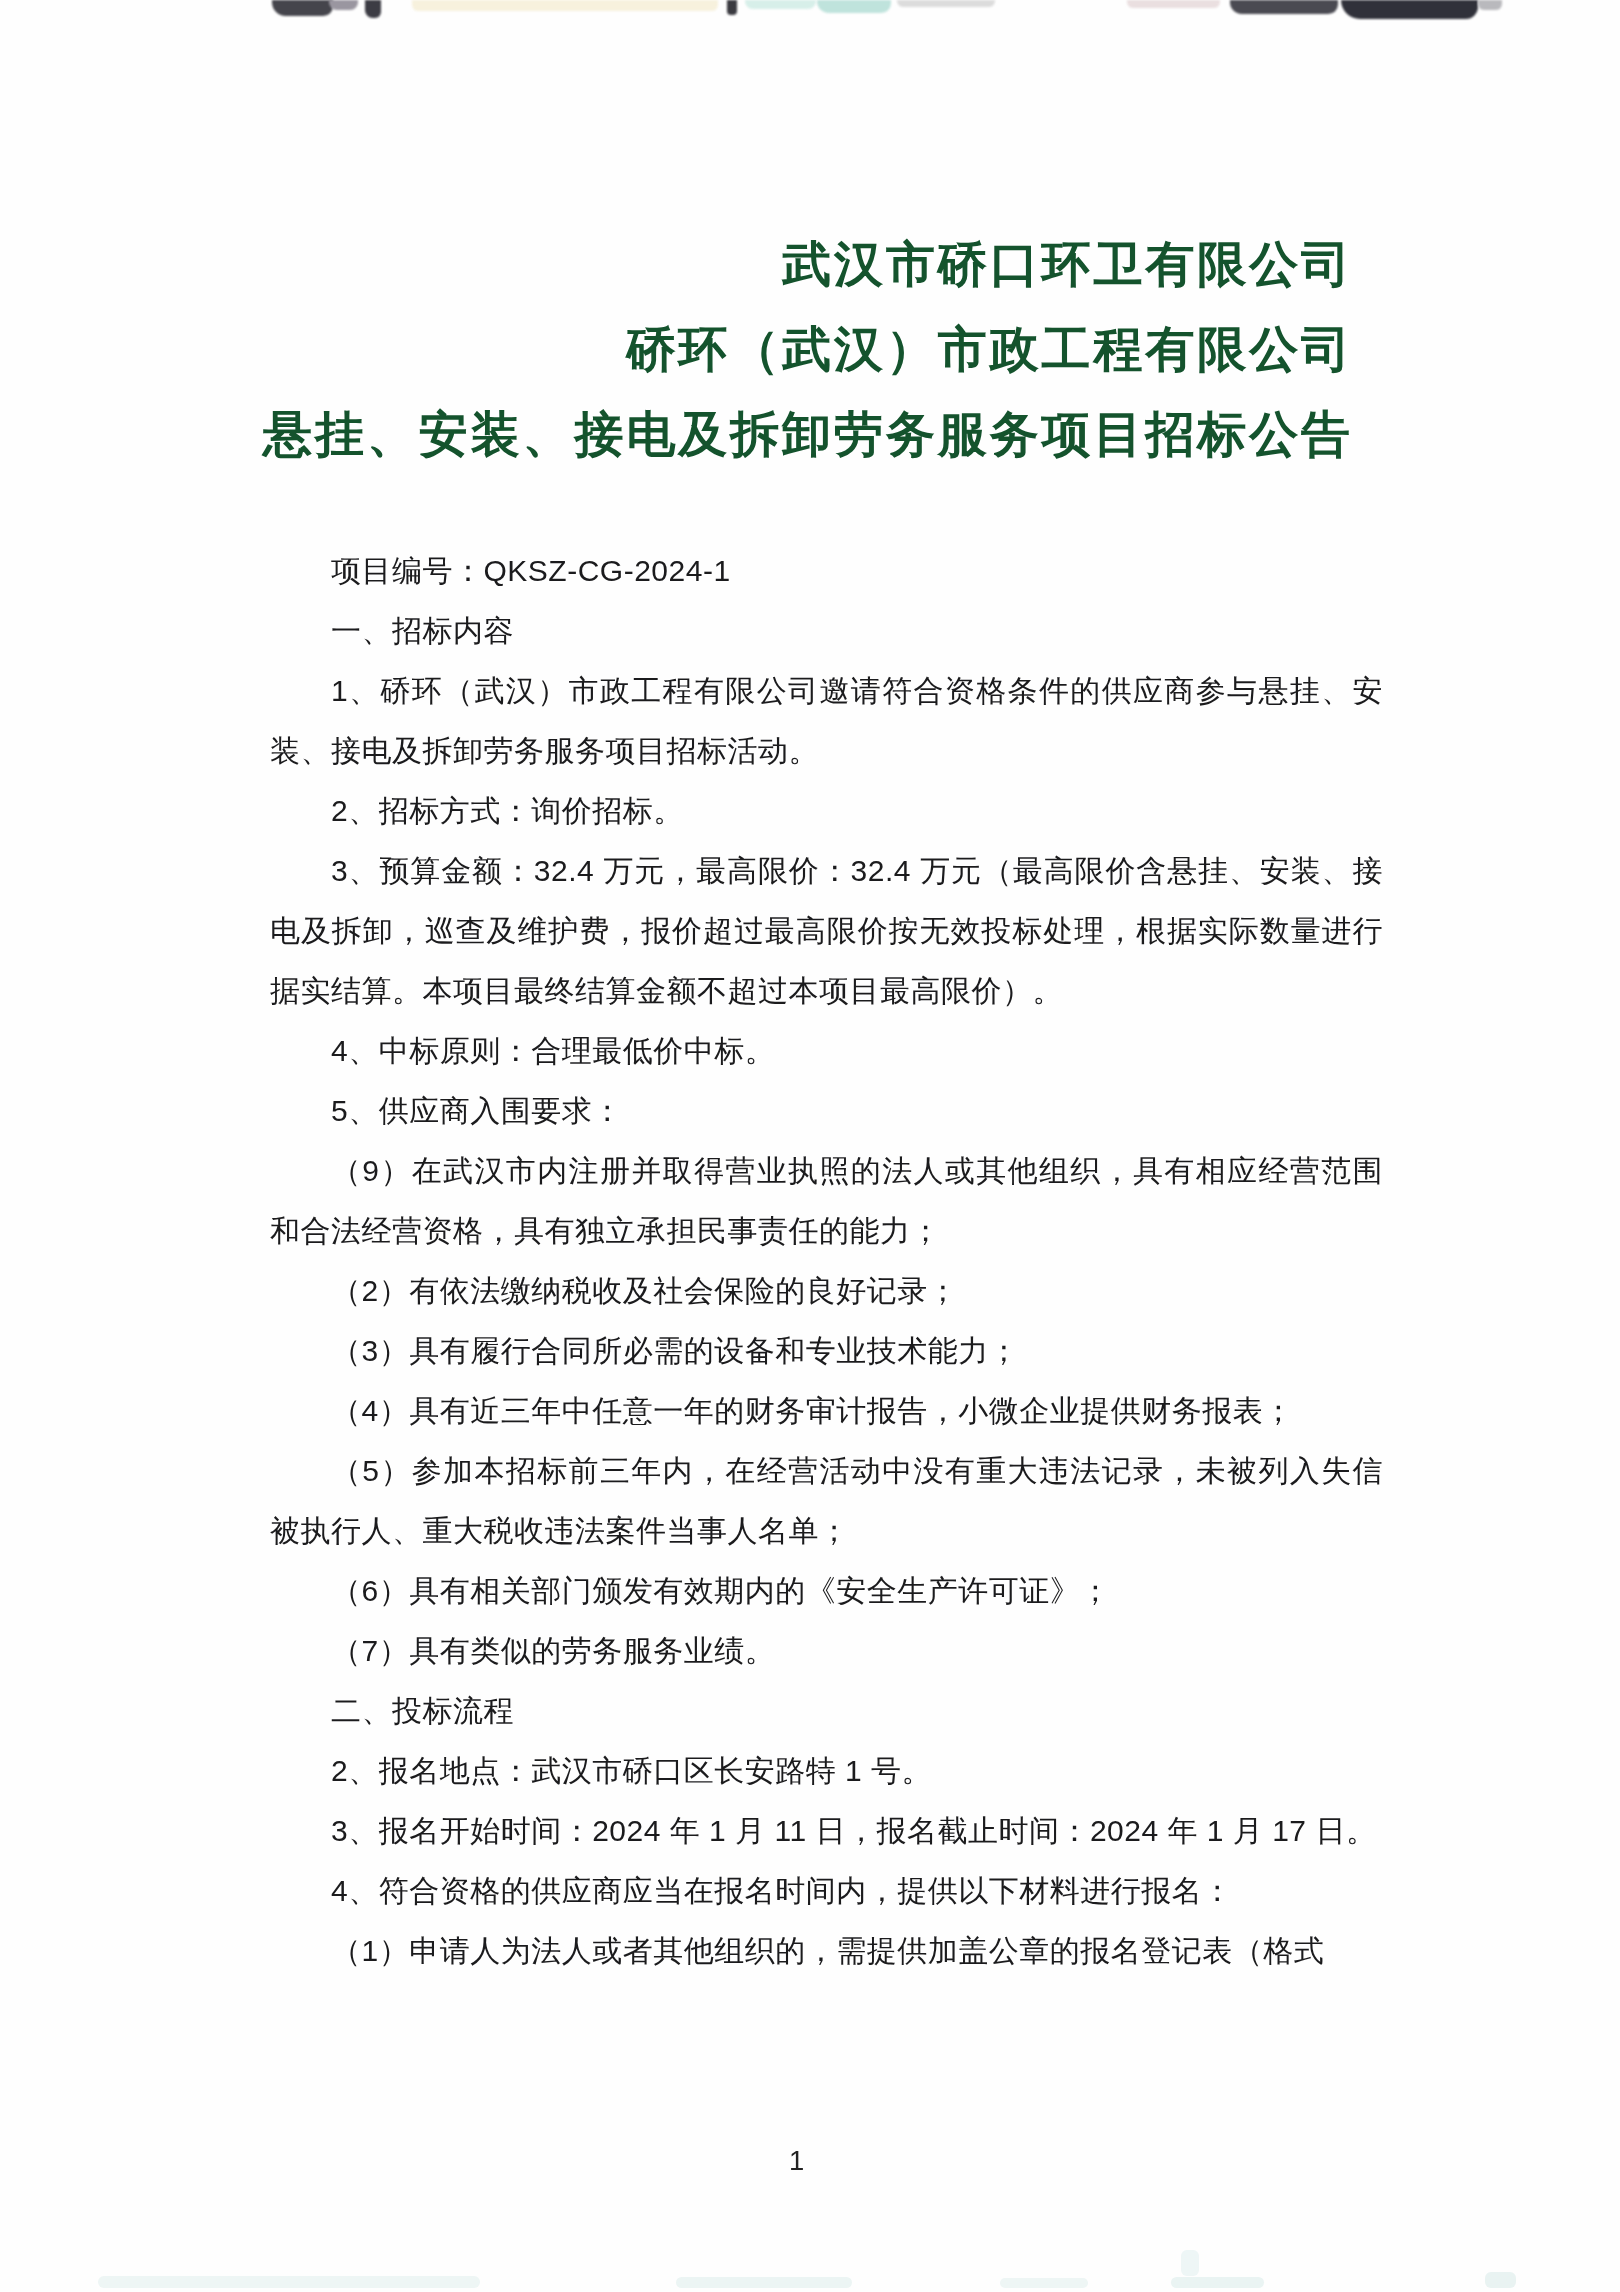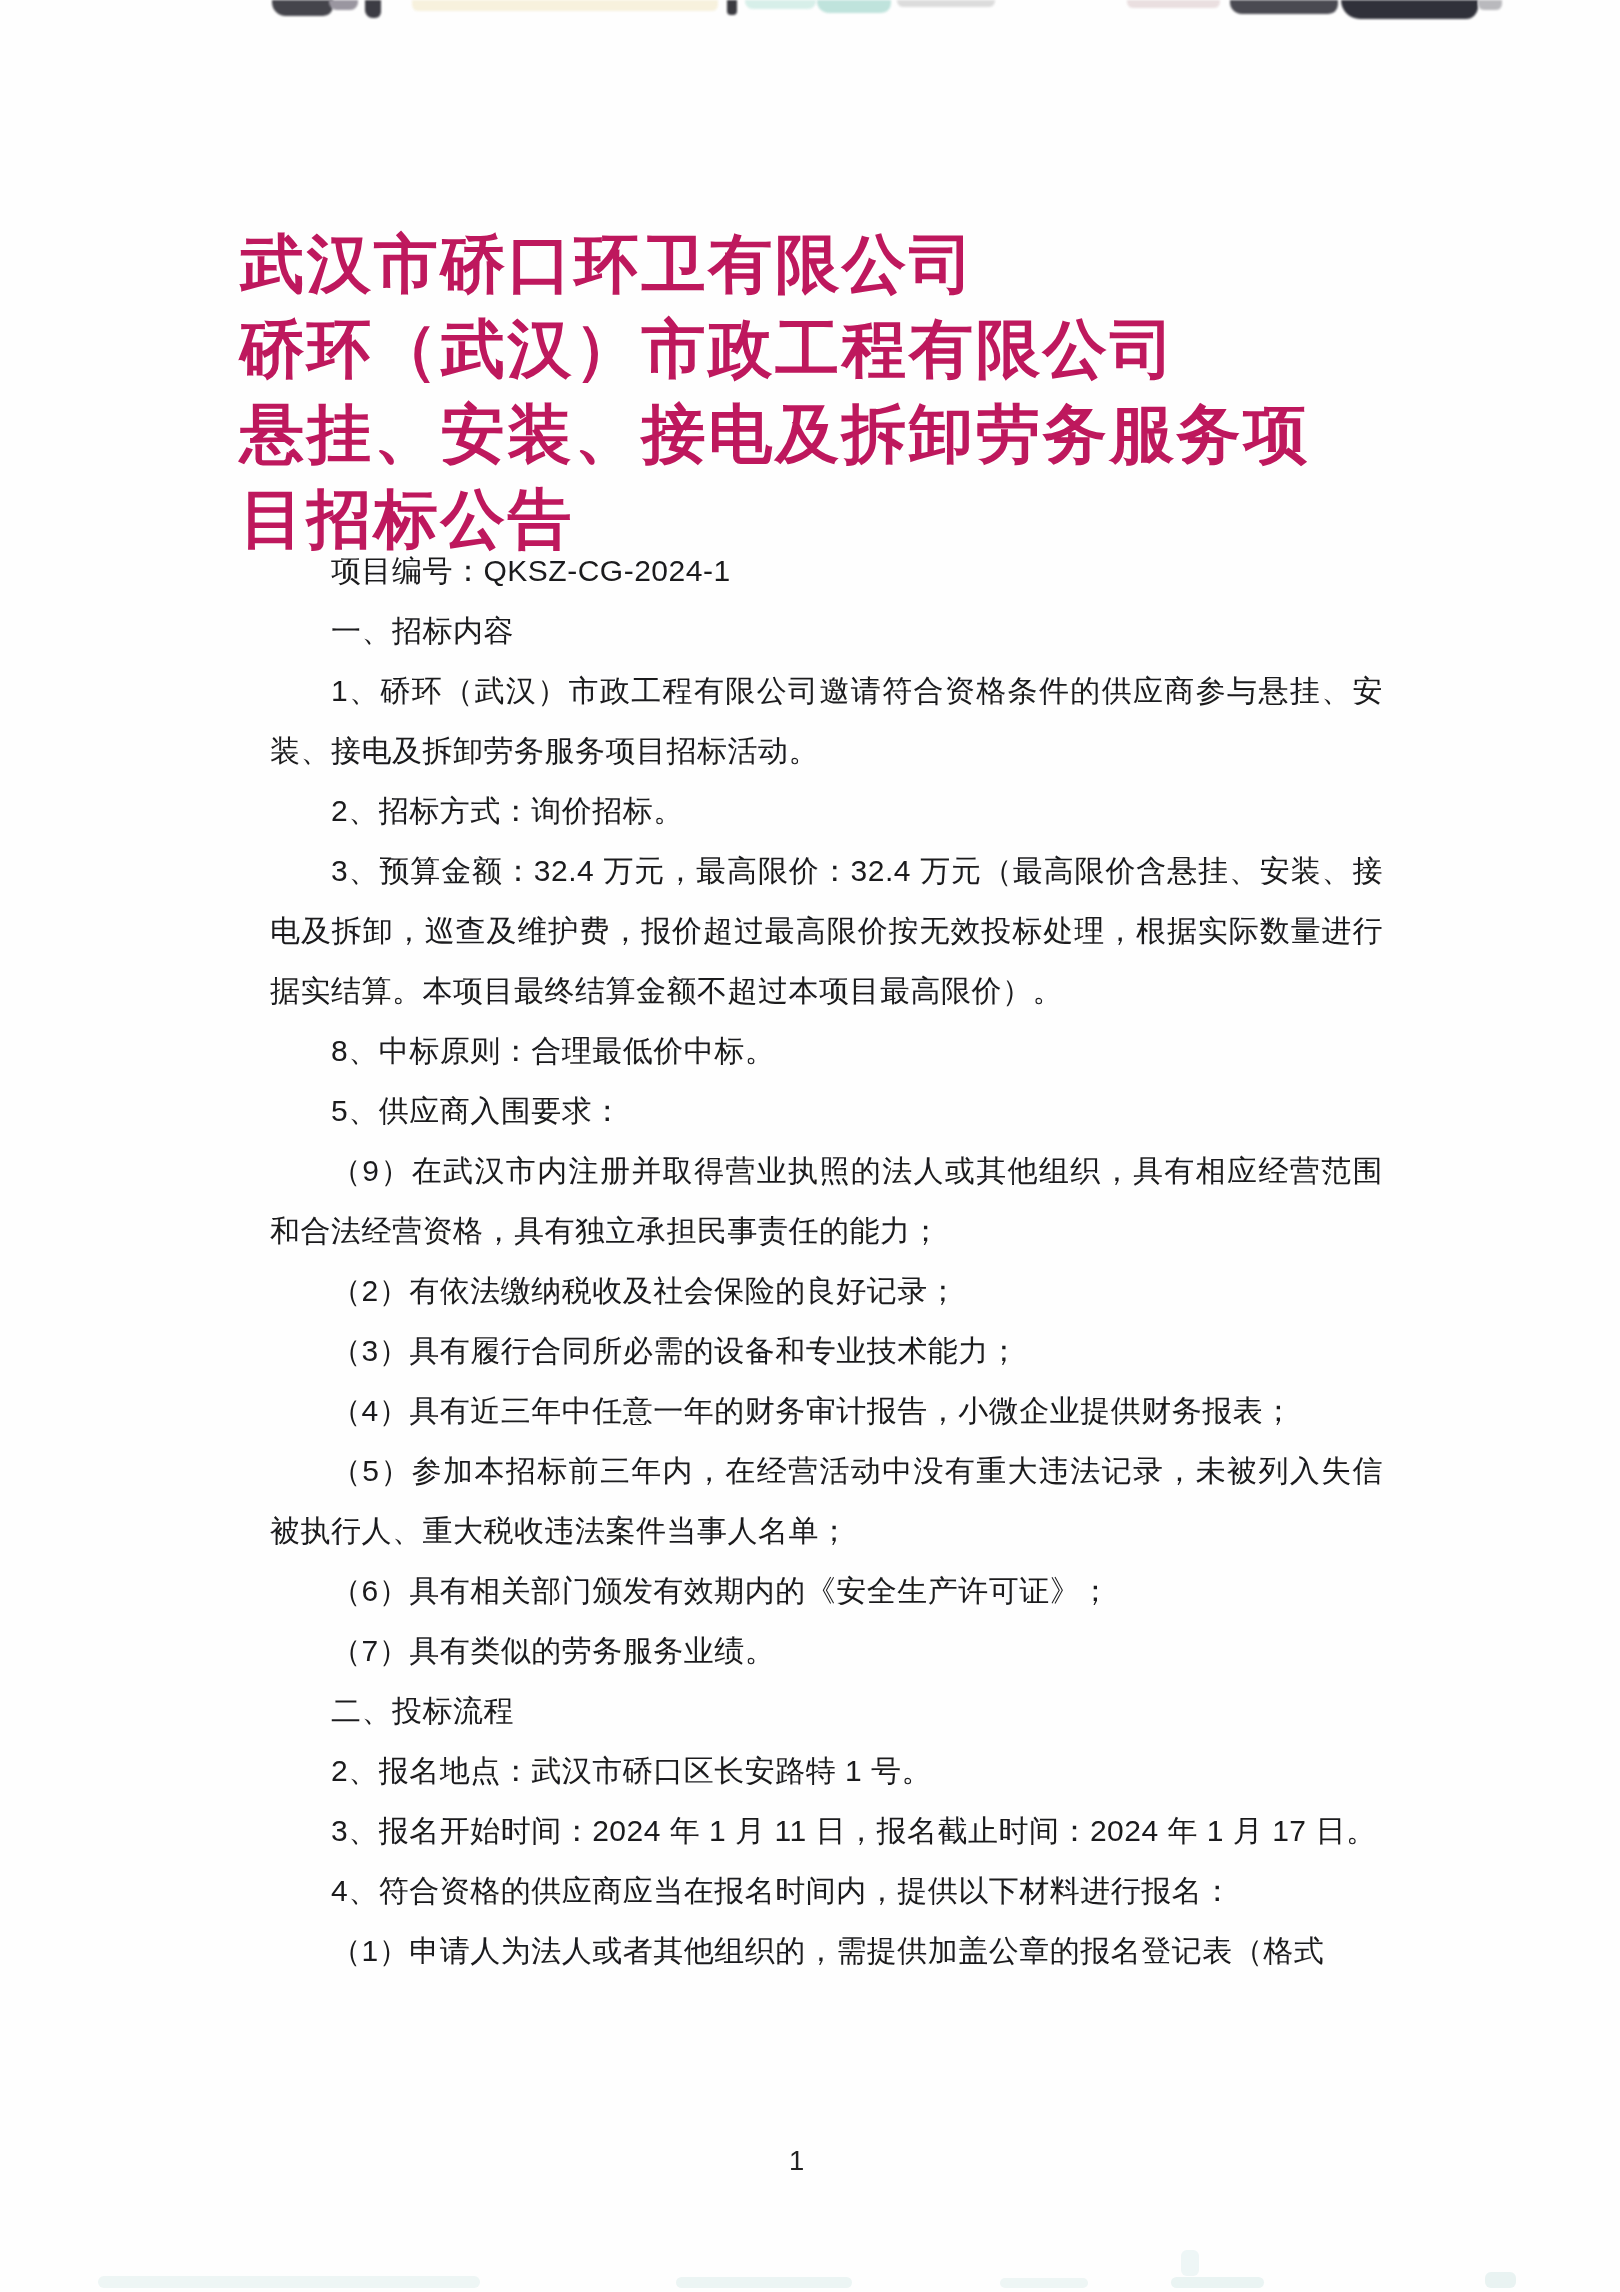--- a/index.html
+++ b/index.html
@@ -39,26 +39,26 @@
   .b4 { left:1171px; top:2277px; width:93px;  height:10.8px; background:#eaf4f3; border-radius:5.9px; }
   .b5 { left:1485px; top:2272px; width:31px;  height:15.7px; background:#e9f3f2; border-radius:5.9px; }
   .b6 { left:1181px; top:2250px; width:17.6px;  height:25.5px; background:#eef6f6; border-radius:5.9px; }
 
   
   .doc-title {
     position: absolute;
     top: 222px;
     left: 240px;
     width: 1113px;
-    text-align: left;
+    text-align: right;
     font-weight: bold;
-    font-size: 64px;
+    font-size: 49px;
     line-height: 85px;
     letter-spacing: 2.9px;
-    color: #be185d;
+    color: #14532d;
   }
 
   
   .doc-body {
     position: absolute;
     top: 541px;
     left: 240px;
     width: 1113px;
     font-size: 30px;
     line-height: 60px;
@@ -108,21 +108,21 @@
     <div>硚环（武汉）市政工程有限公司</div>
     <div>悬挂、安装、接电及拆卸劳务服务项目招标公告</div>
   </header>
 
   <main class="doc-body">
     <p>项目编号：QKSZ-CG-2024-1</p>
     <p>一、招标内容</p>
     <p>1、硚环（武汉）市政工程有限公司邀请符合资格条件的供应商参与悬挂、安装、接电及拆卸劳务服务项目招标活动。</p>
     <p>2、招标方式：询价招标。</p>
     <p>3、预算金额：32.4 万元，最高限价：32.4 万元（最高限价含悬挂、安装、接电及拆卸，巡查及维护费，报价超过最高限价按无效投标处理，根据实际数量进行据实结算。本项目最终结算金额不超过本项目最高限价）。</p>
-    <p>8、中标原则：合理最低价中标。</p>
+    <p>4、中标原则：合理最低价中标。</p>
     <p>5、供应商入围要求：</p>
     <p>（9）在武汉市内注册并取得营业执照的法人或其他组织，具有相应经营范围和合法经营资格，具有独立承担民事责任的能力；</p>
     <p>（2）有依法缴纳税收及社会保险的良好记录；</p>
     <p>（3）具有履行合同所必需的设备和专业技术能力；</p>
     <p>（4）具有近三年中任意一年的财务审计报告，小微企业提供财务报表；</p>
     <p>（5）参加本招标前三年内，在经营活动中没有重大违法记录，未被列入失信被执行人、重大税收违法案件当事人名单；</p>
     <p>（6）具有相关部门颁发有效期内的《安全生产许可证》；</p>
     <p>（7）具有类似的劳务服务业绩。</p>
     <p>二、投标流程</p>
     <p>2、报名地点：武汉市硚口区长安路特 1 号。</p>

